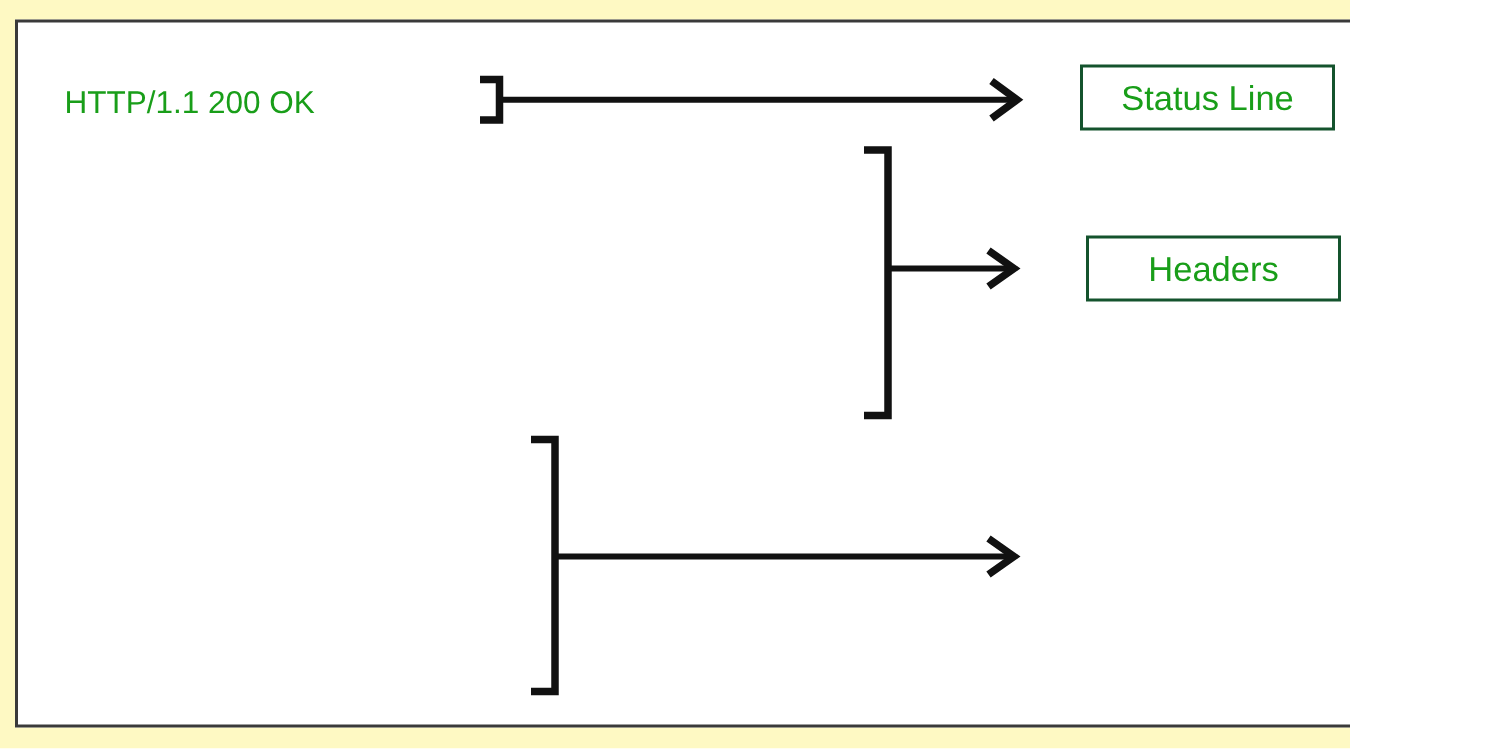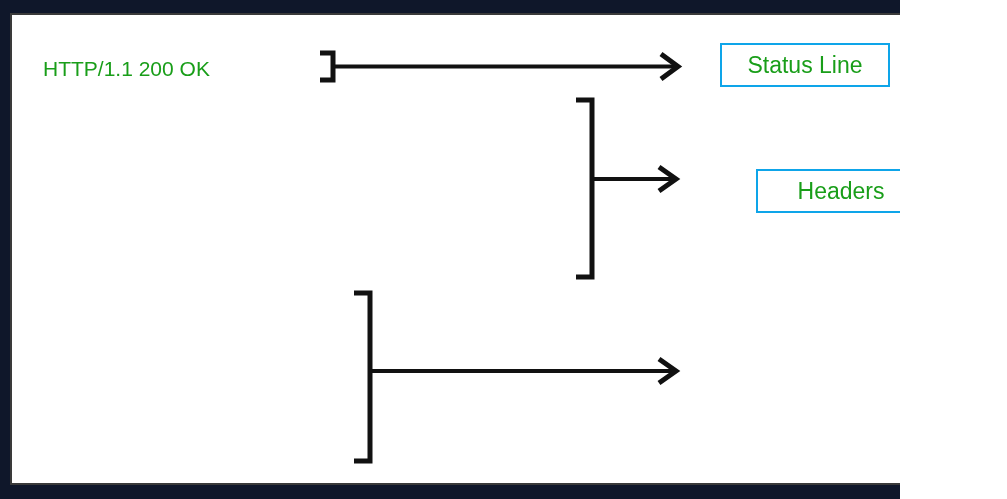--- a/index.html
+++ b/index.html
@@ -4,21 +4,21 @@
 <style>
   html, body {
     margin: 0;
     padding: 0;
     background: #ffffff;
   }
   #canvas {
     position: relative;
     width: 900px;
     height: 499px;
-    background: #0f172a;
+    background: #fef9c3;
     font-family: "Liberation Sans", sans-serif;
     overflow: hidden;
   }
   .outer-frame {
     position: absolute;
     left: 10px;
     top: 13px;
     width: 986px;
     height: 472px;
     border: 2px solid #3a3a3a;
@@ -44,32 +44,32 @@
     line-height: 27px;
   }
   .body-text {
     left: 43px;
     top: 309px;
     font-size: 20px;
     line-height: 26px;
   }
   .label-box {
     position: absolute;
-    border: 2px solid #0ea5e9;
+    border: 2px solid #14532d;
     box-sizing: border-box;
     background: #ffffff;
     color: #199e19;
     font-size: 23px;
     display: flex;
     align-items: center;
     justify-content: center;
     font-family: "Liberation Sans", sans-serif;
   }
   .box-status { left: 720px; top: 43px;  width: 170px; height: 44px; }
-  .box-headers{ left: 756px; top: 157px; width: 170px; height: 44px; margin-top: 12px; }
+  .box-headers{ left: 724px; top: 157px; width: 170px; height: 44px; }
   .box-body   { left: 720px; top: 348px; width: 170px; height: 44px; }
 
   .connector-svg {
     position: absolute;
     left: 0;
     top: 0;
     width: 1007px;
     height: 499px;
     pointer-events: none;
   }

